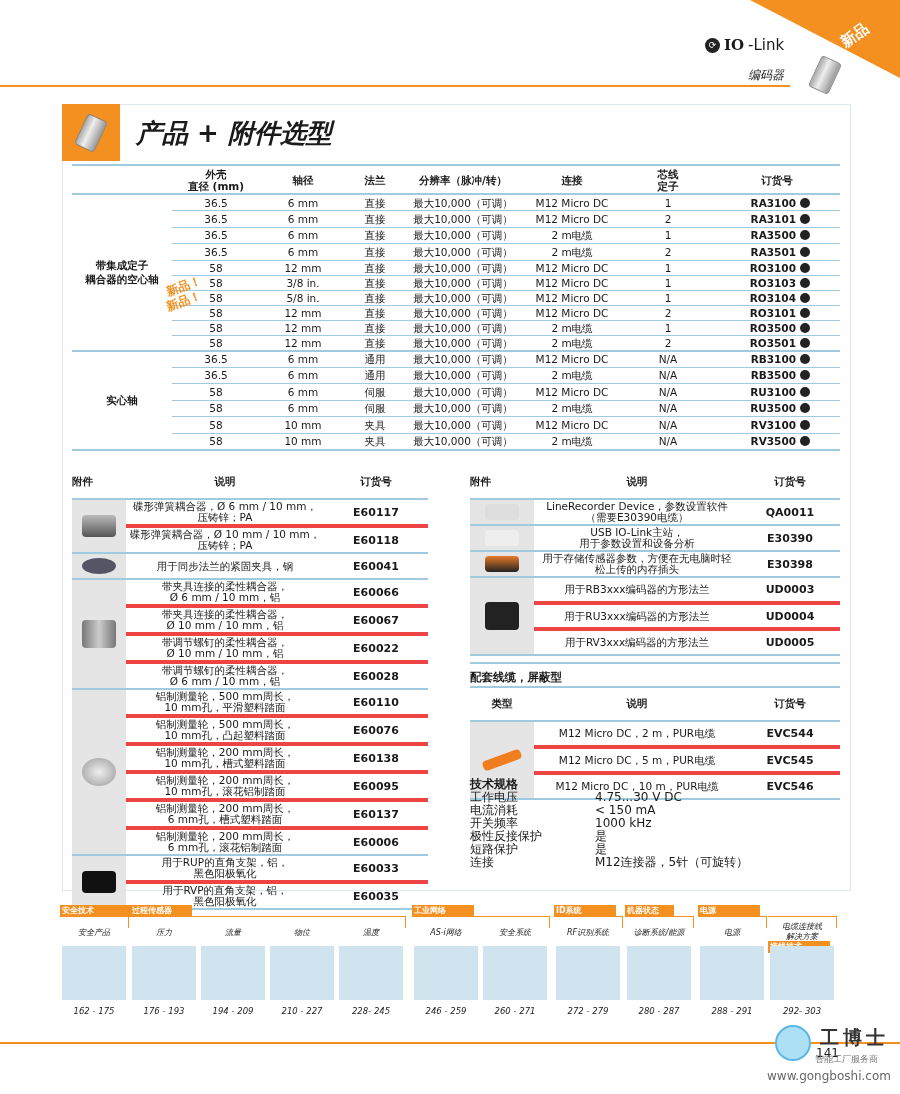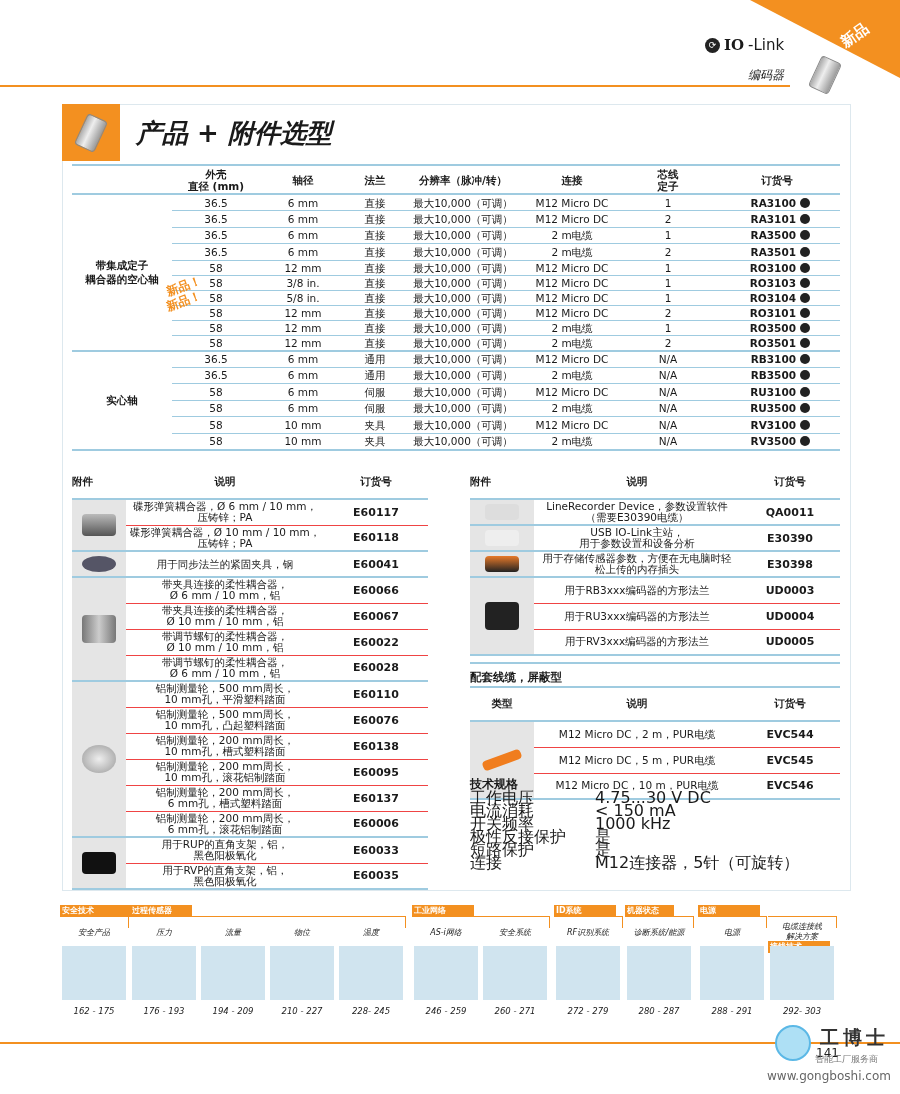--- a/index.html
+++ b/index.html
@@ -22,27 +22,27 @@
   .main-table th { font-weight: bold; font-size: 10.5px; height: 29px; line-height: 12px; text-align: center; border-bottom: 2px solid #9fcbe0; }
   .main-table td { text-align: center; border-bottom: 1px solid #9fcbe0; height: 15px; padding: 0; line-height: 14px; }
   .main-table td.group { border-bottom: 2px solid #9fcbe0; font-weight: bold; text-align: center; vertical-align: middle; }
   .main-table tr.end td { border-bottom: 2px solid #9fcbe0; }
   .main-table td.order { font-weight: bold; text-align: right; padding-right: 30px; }
   .ordericon { display: inline-block; width: 10px; height: 10px; border-radius: 50%; background: #222; vertical-align: -1px; margin-left: 4px; }
   .new-tag { position: absolute; color: #f39020; font-weight: bold; font-size: 12px; transform: rotate(-20deg); }
   .acc-table { position: absolute; font-size: 10.5px; }
   .acc-table th { font-weight: bold; font-size: 10.5px; height: 34px; text-align: center; }
   .acc-table th.left { text-align: left; }
-  .acc-table td { text-align: center; border-bottom: 1px solid #ef4444; padding: 1px 0; line-height: 11px; height: 26px; }
+  .acc-table td { text-align: center; border-bottom: 4px solid #ef4444; padding: 1px 0; line-height: 11px; height: 26px; }
   .acc-table td.img { background: #e5e5e5; border-bottom: 2px solid #9fcbe0; padding: 0; }
   .acc-table tr.grpend td { border-bottom: 2px solid #9fcbe0; }
   .acc-table td.order { font-weight: bold; font-size: 11px; }
   .acc-table thead tr.line th { border-bottom: 2px solid #9fcbe0; }
   .section-title { position: absolute; font-weight: bold; font-size: 11.5px; }
-  .spec { position: absolute; left: 470px; top: 791px; font-size: 16px; line-height: 13px; }
+  .spec { position: absolute; left: 470px; top: 791px; font-size: 12px; line-height: 13px; }
   .spec .row { display: flex; }
   .spec .k { width: 125px; }
   .img-ph { margin: 0 auto; }
   .cat-tab { position: absolute; top: 905px; height: 12px; background: #f39020; color: #fff; font-weight: bold; font-size: 8px; padding-left: 2px; line-height: 12px; }
   .cat-bracket { position: absolute; top: 916px; height: 1px; background: #f39020; }
   .cat-tick { position: absolute; top: 916px; width: 1px; height: 12px; background: #f39020; }
   .sub-label { position: absolute; top: 926px; font-size: 8px; font-style: italic; text-align: center; line-height: 10px; }
   .thumb { position: absolute; top: 946px; height: 54px; background: #d0e4ef; }
   .pages { position: absolute; top: 1006px; font-size: 8.5px; font-style: italic; text-align: center; }
   .pagenum { position: absolute; left: 816px; top: 1046px; font-size: 12px; }

